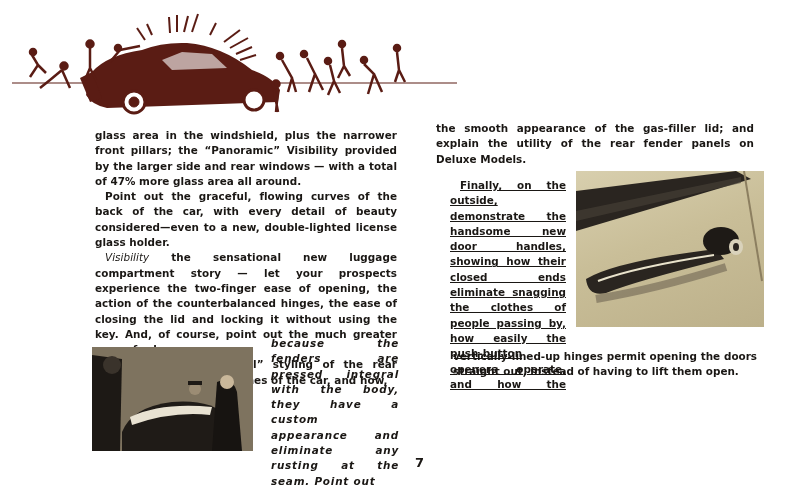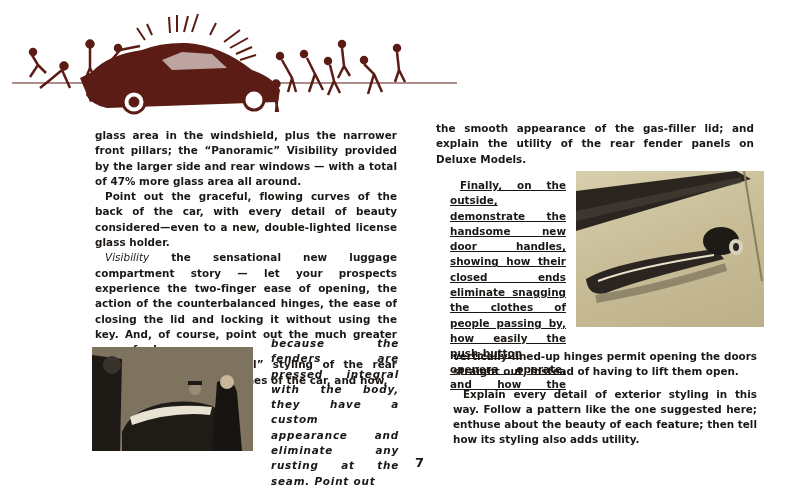--- a/index.html
+++ b/index.html
@@ -124,16 +124,15 @@
     <path d="M22 110 Q60 96 138 84" stroke="#e9e3cc" stroke-width="2" fill="none"></path>
     <ellipse cx="145" cy="70" rx="18" ry="14" fill="#1e1a16"></ellipse>
     <ellipse cx="160" cy="76" rx="7" ry="8" fill="#d9d2bb"></ellipse>
     <ellipse cx="160" cy="76" rx="3" ry="4" fill="#2a2520"></ellipse>
     <path d="M20 128 Q80 118 150 96" stroke="#5d5445" stroke-width="8" fill="none" opacity="0.5"></path>
   </svg>
 </div>
 
 <div class="after-wrap">
   <p>vertically-lined-up hinges permit opening the doors straight out, instead of having to lift them open.</p>
-  <p class="indent">Explain every detail of exterior styling in this way. Follow a pattern like the one suggested here; enthuse about the beauty of each feature; then tell how its styling also adds utility.</p>
 </div>
 
 <div class="page-num">7</div>
 
 </body></html>

